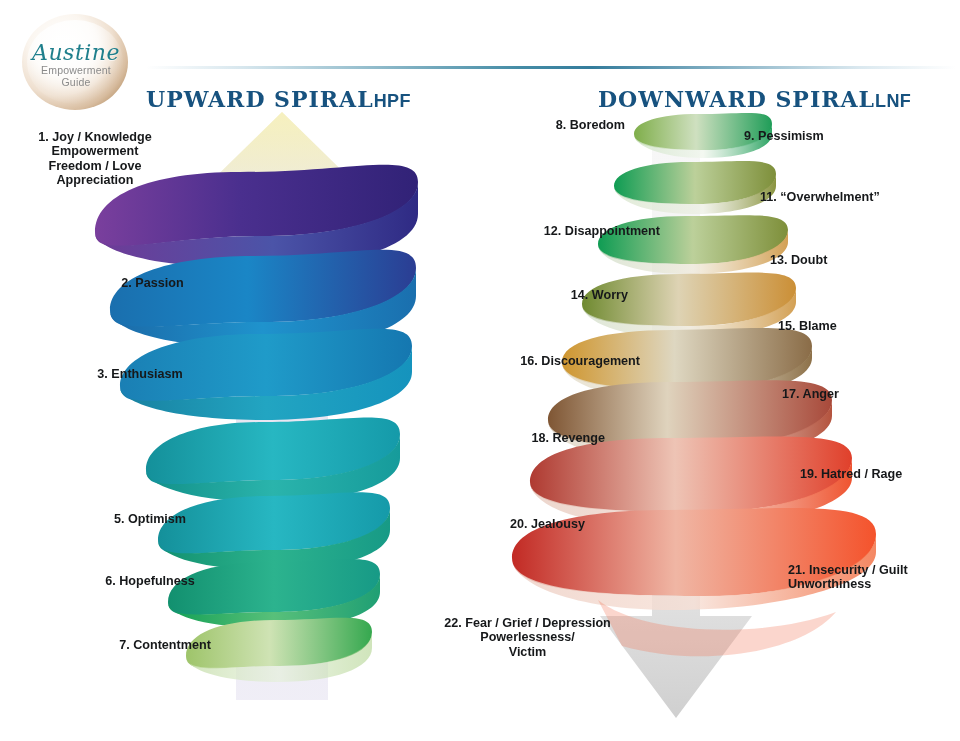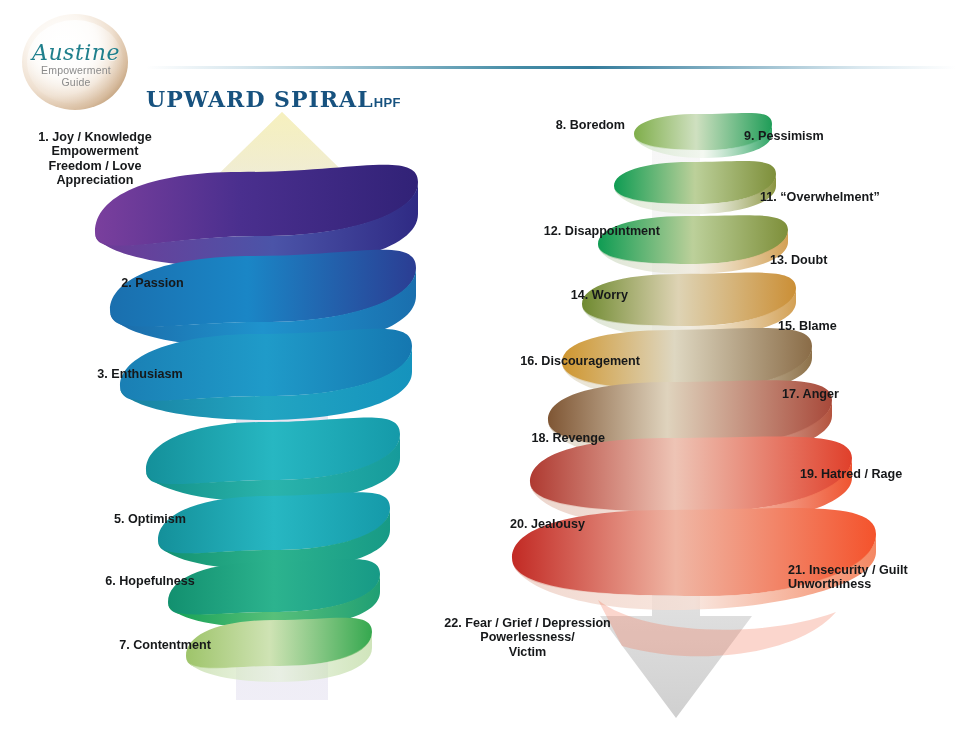--- a/index.html
+++ b/index.html
@@ -49,21 +49,21 @@
     position:absolute;left:146px;top:66px;width:810px;height:3px;
     background:linear-gradient(to right, rgba(255,255,255,0) 0%, rgba(140,185,205,.35) 12%, rgba(36,120,150,.85) 46%, rgba(30,110,145,.9) 55%, rgba(150,190,210,.35) 88%, rgba(255,255,255,0) 100%);
     border-radius:2px;
   }
   .subhead{
     position:absolute;
     font-family:"DejaVu Serif", serif;
     font-size:22px;font-weight:bold;letter-spacing:1px;color:#17527f;
     white-space:nowrap;
   }
-  .subhead .tag{font-family:"Liberation Sans",sans-serif;font-size:13px;letter-spacing:.4px;font-weight:bold;}
+  .subhead .tag{font-family:"Liberation Sans",sans-serif;font-size:18px;letter-spacing:.4px;font-weight:bold;}
   #sub-left{left:146px;top:86px;}
   #sub-right{left:598px;top:86px;}
 
   
   .spiral-wrap{position:absolute;top:0;left:0;width:960px;height:741px;pointer-events:none;}
   svg{display:block;}
 
   
   .lbl{
     position:absolute;
@@ -86,20 +86,23 @@
     <div class="logo-sub">
       <div>Empowerment</div>
       <div>Guide</div>
     </div>
   </div>
 
   <div class="rule"></div>
 
   <div class="subhead" id="sub-left">
     <span>UPWARD SPIRAL</span><span class="tag">HPF</span>
+  </div>
+  <div class="subhead" id="sub-right">
+    <span>DOWNWARD SPIRAL</span><span class="tag">LNF</span>
   </div>
 
   <div class="spiral-wrap">
     <svg width="960" height="741" viewBox="0 0 960 741" xmlns="http://www.w3.org/2000/svg">
       <defs>
 
         <linearGradient id="u1" x1="0" y1="0" x2="1" y2="0">
           <stop offset="0" stop-color="#7a3f9d"></stop>
             <stop offset=".45" stop-color="#4a2f8e"></stop>
             <stop offset="1" stop-color="#312277"></stop>

